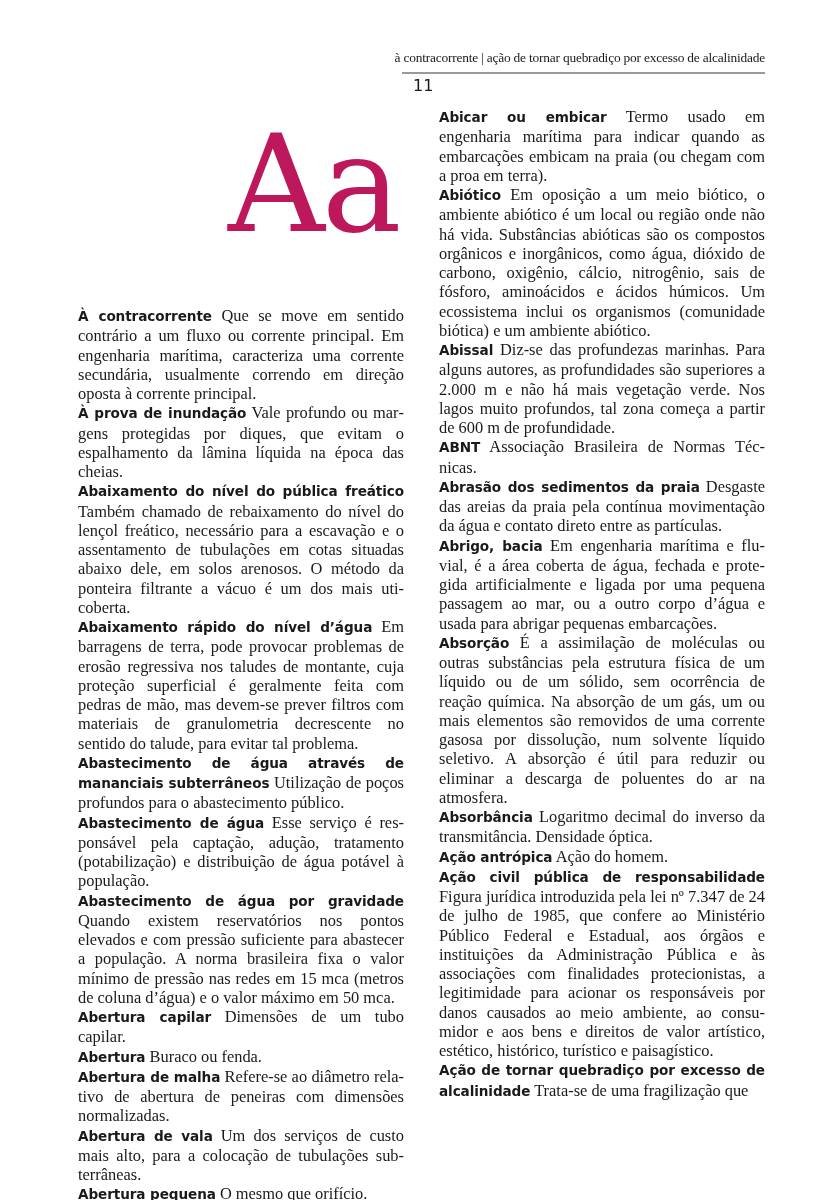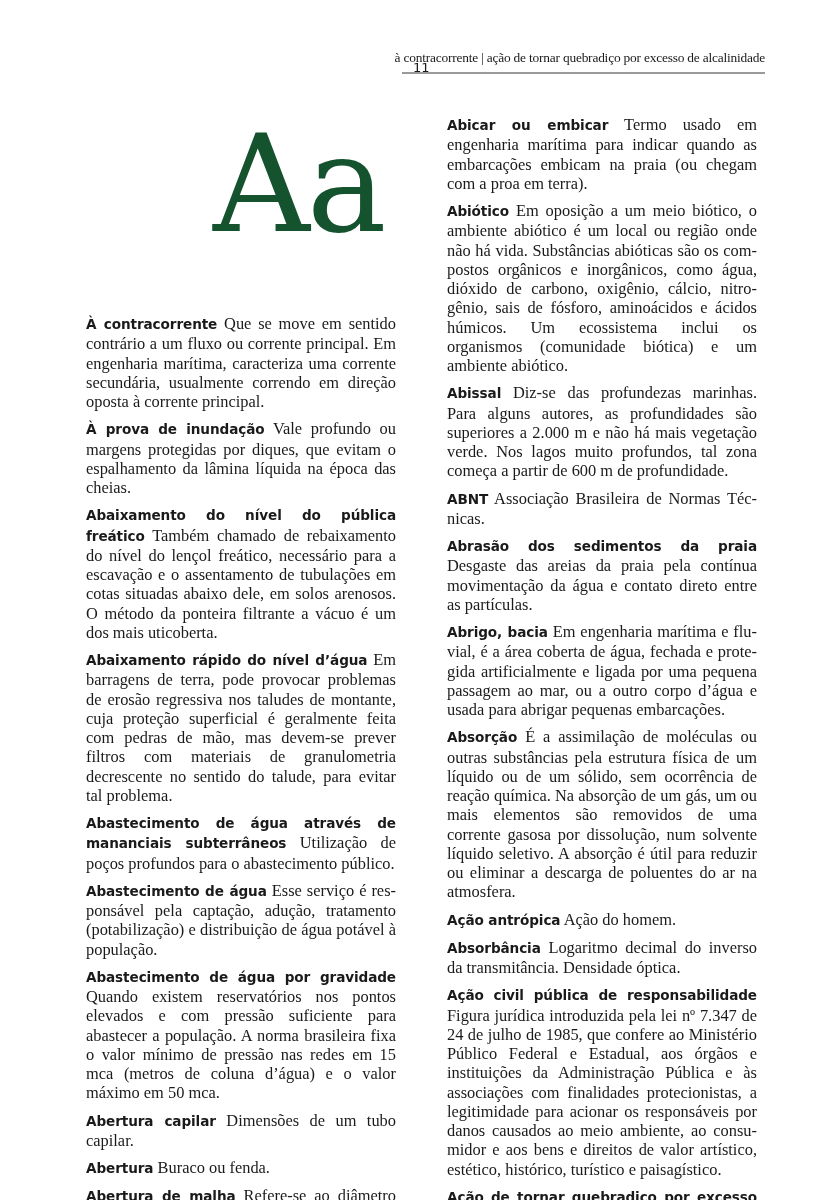--- a/index.html
+++ b/index.html
@@ -7,36 +7,36 @@
   .running-head {
     position: absolute; left: 200px; width: 565px; top: 50px;
     text-align: right;
     font-family: Liberation Serif, serif; font-size: 13.4px; letter-spacing: -0.2px;
     color: #1a1a1a; white-space: nowrap;
   }
   .head-rule {
     position: absolute; left: 402px; width: 363px; top: 72px; height: 2px; background: #9a9a9a;
   }
   .page-number {
-    position: absolute; left: 413px; top: 60px;
-    font-family: "DejaVu Sans", sans-serif; font-size: 13px; color: #1a1a1a;
+    position: absolute; left: 413px; top: 76px;
+    font-family: "DejaVu Sans", sans-serif; font-size: 16px; color: #1a1a1a;
   }
   .big-letter {
-    position: absolute; left: 213px; top: 118px;
+    position: absolute; left: 228px; top: 118px;
     font-family: "DejaVu Serif", serif; font-size: 134px; line-height: 1;
-    color: #14532d; letter-spacing: -3px;
+    color: #be185d; letter-spacing: -3px;
   }
   .column {
     position: absolute; width: 326px;
     font-family: "Liberation Serif", serif; font-size: 16.4px; line-height: 19.25px;
     text-align: justify; hyphens: manual; color: #1a1a1a;
   }
   .col-left { left: 78px; top: 306px; }
   .col-right { left: 439px; top: 107px; }
-  .entry { margin: 8px; padding: 0; }
+  .entry { margin: 0; padding: 0; }
   .term {
     font-family: "DejaVu Sans", sans-serif; font-weight: bold; font-size: 13.6px; letter-spacing: -0.1px;
   }
 </style>
 </head>
 <body>
 
 <div class="running-head">à contracorrente | ação de tornar quebradiço por excesso de alcalinidade</div>
 <div class="head-rule"></div>
 <div class="page-number">11</div>
@@ -58,17 +58,17 @@
     <p class="entry"><span class="term">Abertura pequena</span> <span class="definition">O mesmo que orifício.</span></p>
   </div>
 <div class="column col-right" id="col-right">
     <p class="entry"><span class="term">Abicar ou embicar</span> <span class="definition">Termo usado em engenharia marítima para indicar quando as embarcações embicam na praia (ou chegam com a proa em terra).</span></p>
     <p class="entry"><span class="term">Abiótico</span> <span class="definition">Em oposição a um meio biótico, o ambiente abiótico é um local ou região onde não há vida. Substâncias abióticas são os com­postos orgânicos e inorgânicos, como água, dióxido de carbono, oxigênio, cálcio, nitro­gênio, sais de fósforo, aminoácidos e ácidos húmicos. Um ecossistema inclui os organismos (comunidade biótica) e um ambiente abiótico.</span></p>
     <p class="entry"><span class="term">Abissal</span> <span class="definition">Diz-se das profundezas marinhas. Para alguns autores, as profundidades são supe­riores a 2.000 m e não há mais vegetação verde. Nos lagos muito profundos, tal zona começa a partir de 600 m de profundidade.</span></p>
     <p class="entry"><span class="term">ABNT</span> <span class="definition">Associação Brasileira de Normas Téc­nicas.</span></p>
     <p class="entry"><span class="term">Abrasão dos sedimentos da praia</span> <span class="definition">Desgaste das areias da praia pela contínua movimentação da água e contato direto entre as partículas.</span></p>
     <p class="entry"><span class="term">Abrigo, bacia</span> <span class="definition">Em engenharia marítima e flu­vial, é a área coberta de água, fechada e prote­gida artificialmente e ligada por uma pequena passagem ao mar, ou a outro corpo d’água e usada para abrigar pequenas embarcações.</span></p>
     <p class="entry"><span class="term">Absorção</span> <span class="definition">É a assimilação de moléculas ou outras substâncias pela estrutura física de um líquido ou de um sólido, sem ocorrência de reação quí­mica. Na absorção de um gás, um ou mais ele­mentos são removidos de uma corrente gasosa por dissolução, num solvente líquido seletivo. A absorção é útil para reduzir ou eliminar a des­carga de poluentes do ar na atmosfera.</span></p>
+    <p class="entry"><span class="term">Absorbância</span> <span class="definition">Logaritmo decimal do inverso da transmitância. Densidade óptica.</span></p>
     <p class="entry"><span class="term">Ação antrópica</span> <span class="definition">Ação do homem.</span></p>
-    <p class="entry"><span class="term">Absorbância</span> <span class="definition">Logaritmo decimal do inverso da transmitância. Densidade óptica.</span></p>
     <p class="entry"><span class="term">Ação civil pública de responsabilidade</span> <span class="definition">Figura jurídica introduzida pela lei nº 7.347 de 24 de julho de 1985, que confere ao Minis­tério Público Federal e Estadual, aos órgãos e instituições da Administração Pública e às associações com finalidades protecionistas, a legitimidade para acionar os responsáveis por danos causados ao meio ambiente, ao consu­midor e aos bens e direitos de valor artístico, estético, histórico, turístico e paisagístico.</span></p>
     <p class="entry"><span class="term">Ação de tornar quebradiço por excesso de alcalinidade</span> <span class="definition">Trata-se de uma fragilização que</span></p>
   </div>
 
 </body></html>

